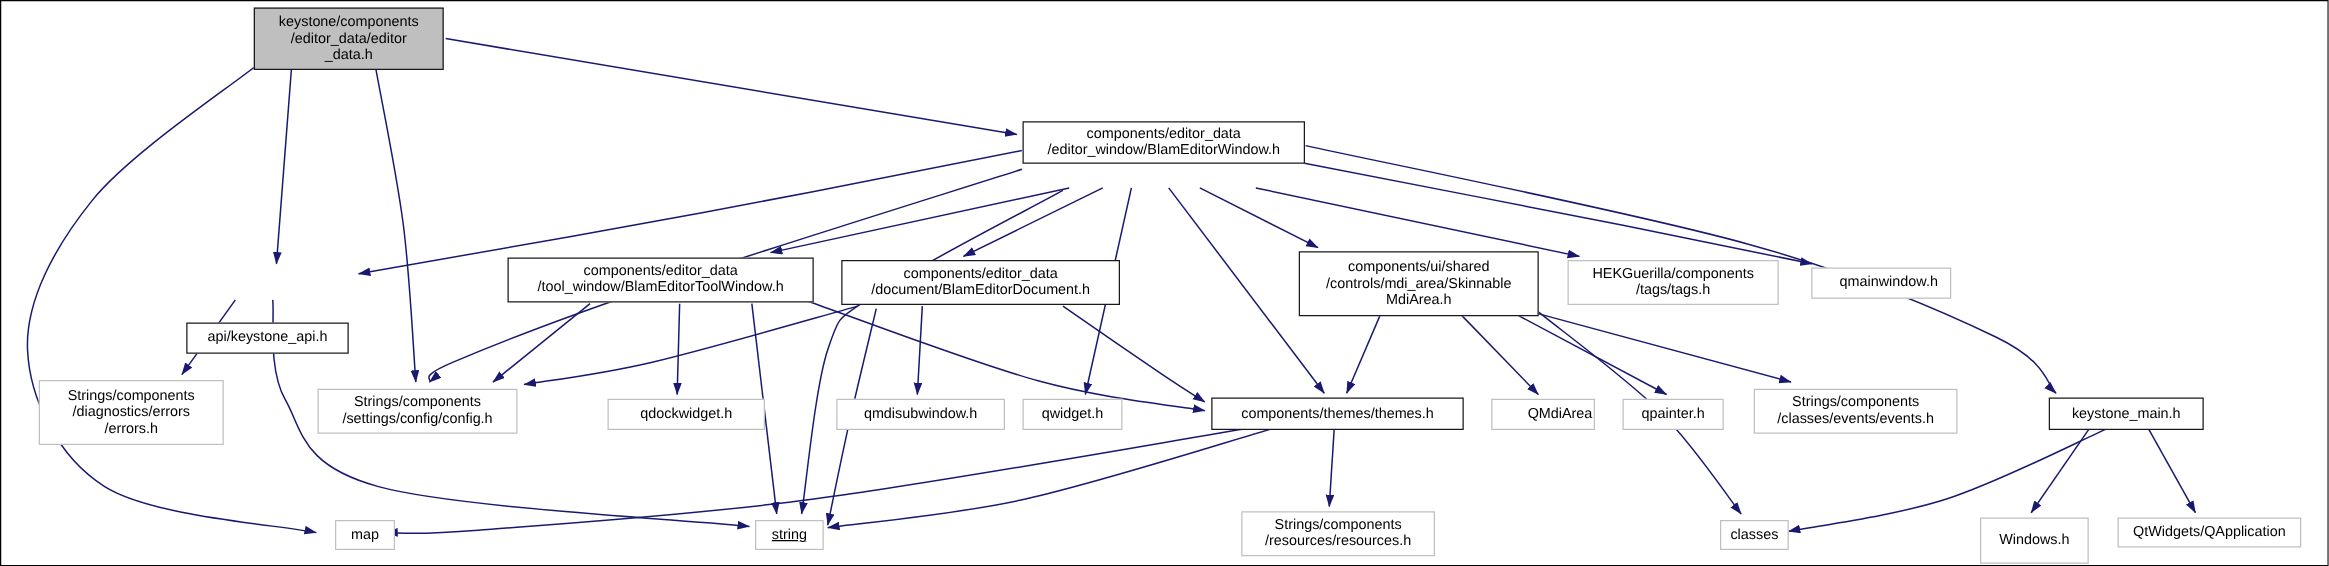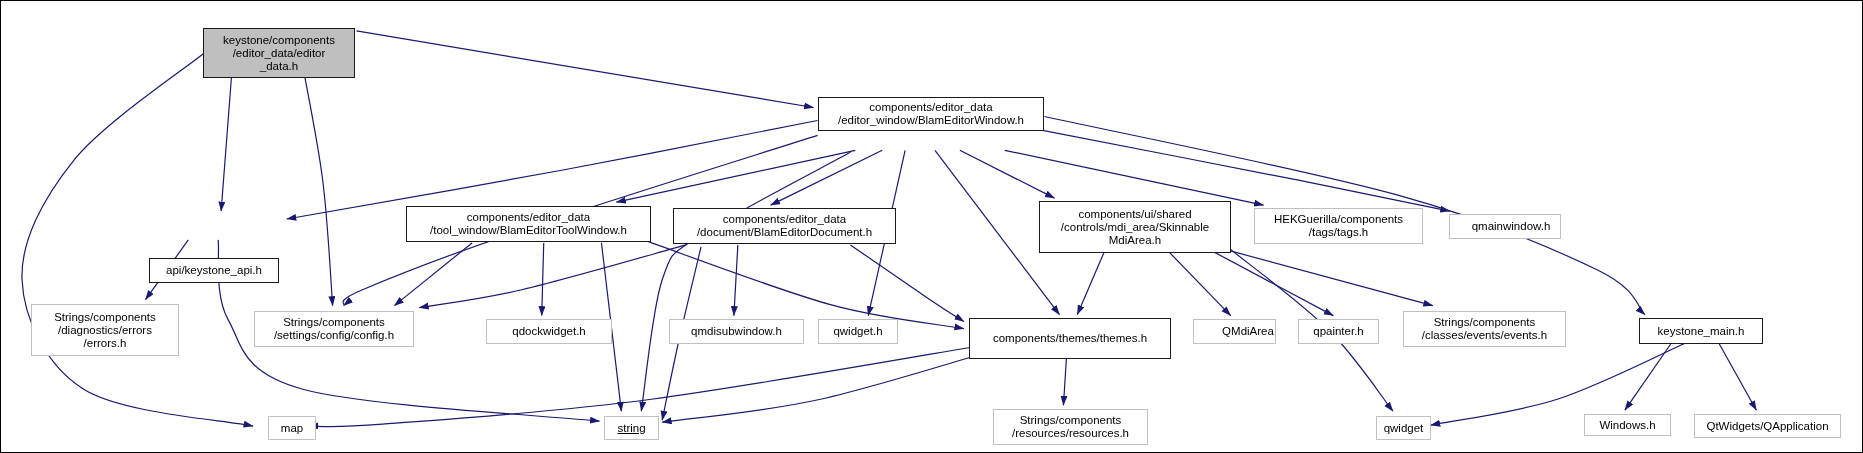--- a/index.html
+++ b/index.html
@@ -68,21 +68,21 @@
       <path d="M1215,252 L1335,316" fill="none" stroke="#191970" stroke-width="1.2" marker-end="url(#arrow)"></path>
       <path d="M1228,250 L1435,306" fill="none" stroke="#191970" stroke-width="1.2" marker-end="url(#arrow)"></path>
       <path d="M1230,248 C1246.6666666666667,261.6666666666667 1302.5,302.6666666666667 1330,330 C1357.5,357.3333333333333 1384.1666666666667,398.3333333333333 1395,412" fill="none" stroke="#191970" stroke-width="1.2" marker-end="url(#arrow)"></path>
       <path d="M1000,343 C941.6666666666666,352.5 753.3333333333334,386.3333333333333 650,400 C546.6666666666666,413.6666666666667 437.3333333333333,420.5 380,425 C322.6666666666667,429.5 318.3333333333333,426.6666666666667 306,427" fill="none" stroke="#191970" stroke-width="1.2" marker-end="url(#arrow)"></path>
       <path d="M1020,343 C986.6666666666666,352.5 879.8333333333334,386.6666666666667 820,400 C760.1666666666666,413.3333333333333 687.5,419.1666666666667 661,423" fill="none" stroke="#191970" stroke-width="1.2" marker-end="url(#arrow)"></path>
       <path d="M1068,343 L1064,406" fill="none" stroke="#191970" stroke-width="1.2" marker-end="url(#arrow)"></path>
       <path d="M1690,343 C1668.3333333333333,352.5 1602.8333333333333,386.1666666666667 1560,400 C1517.1666666666667,413.8333333333333 1454.1666666666667,421.6666666666667 1433,426" fill="none" stroke="#191970" stroke-width="1.2" marker-end="url(#arrow)"></path>
       <path d="M1675,343 L1628,411" fill="none" stroke="#191970" stroke-width="1.2" marker-end="url(#arrow)"></path>
       <path d="M1722,343 L1760,411" fill="none" stroke="#191970" stroke-width="1.2" marker-end="url(#arrow)"></path>
     </svg>
-<div class="node root" style="left: 202px; top: 5px; width: 152px; height: 50px; margin-top: 22px;">keystone/components
+<div class="node root" style="left: 202px; top: 5px; width: 152px; height: 50px;">keystone/components
 /editor_data/editor
 _data.h</div>
     <div class="node strong" style="left: 817px; top: 96px; width: 226px; height: 34px;">components/editor_data
 /editor_window/BlamEditorWindow.h</div>
     <div class="node strong" style="left: 148px; top: 213px; width: 130px; height: 25px; margin-top: 44px;">api/keystone_api.h</div>
     <div class="node strong" style="left: 405px; top: 205px; width: 245px; height: 36px;">components/editor_data
 /tool_window/BlamEditorToolWindow.h</div>
     <div class="node strong" style="left: 672px; top: 207px; width: 223px; height: 36px;">components/editor_data
 /document/BlamEditorDocument.h</div>
     <div class="node plain" style="left: 1253px; top: 207px; width: 169px; height: 36px;">HEKGuerilla/components
@@ -92,26 +92,26 @@
 MdiArea.h</div>
     <div class="node plain" style="left: 1448px; top: 213px; width: 112px; height: 25px; padding-left: 12px;">qmainwindow.h</div>
     <div class="node plain" style="left: 30px; top: 303px; width: 148px; height: 52px;">Strings/components
 /diagnostics/errors
 /errors.h</div>
     <div class="node plain" style="left: 253px; top: 310px; width: 160px; height: 36px;">Strings/components
 /settings/config/config.h</div>
     <div class="node plain" style="left: 485px; top: 318px; width: 126px; height: 25px;">qdockwidget.h</div>
     <div class="node plain" style="left: 668px; top: 318px; width: 135px; height: 25px;">qmdisubwindow.h</div>
     <div class="node plain" style="left: 817px; top: 318px; width: 80px; height: 25px;">qwidget.h</div>
-    <div class="node strong" style="left: 968px; top: 317px; width: 202px; height: 41px;">components/themes/themes.h</div>
+    <div class="node strong" style="left: 968px; top: 317px; width: 202px; height: 26px;">components/themes/themes.h</div>
     <div class="node plain" style="left: 1192px; top: 318px; width: 83px; height: 25px; padding-left: 27px;">QMdiArea</div>
     <div class="node plain" style="left: 1297px; top: 318px; width: 81px; height: 25px;">qpainter.h</div>
     <div class="node plain" style="left: 1402px; top: 310px; width: 163px; height: 36px;">Strings/components
 /classes/events/events.h</div>
     <div class="node strong" style="left: 1638px; top: 317px; width: 124px; height: 26px;">keystone_main.h</div>
     <div class="node plain" style="left: 255px; top: 415px; width: 48px; height: 24px; margin-left: 12px;">map</div>
     <div class="node plain" style="left: 603px; top: 415px; width: 55px; height: 24px; text-decoration: underline;">string</div>
     <div class="node plain" style="left: 992px; top: 408px; width: 155px; height: 36px;">Strings/components
 /resources/resources.h</div>
-    <div class="node plain" style="left: 1375px; top: 415px; width: 55px; height: 24px;">qwidget</div>
-    <div class="node plain" style="left: 1583px; top: 413px; width: 87px; height: 22px;">Windows.h</div>
+    <div class="node plain" style="left: 1375px; top: 415px; width: 55px; height: 24px;">classes</div>
+    <div class="node plain" style="left: 1583px; top: 413px; width: 87px; height: 37px;">Windows.h</div>
     <div class="node plain" style="left: 1693px; top: 413px; width: 147px; height: 24px;">QtWidgets/QApplication</div>
   </div>
 
 </body></html>

